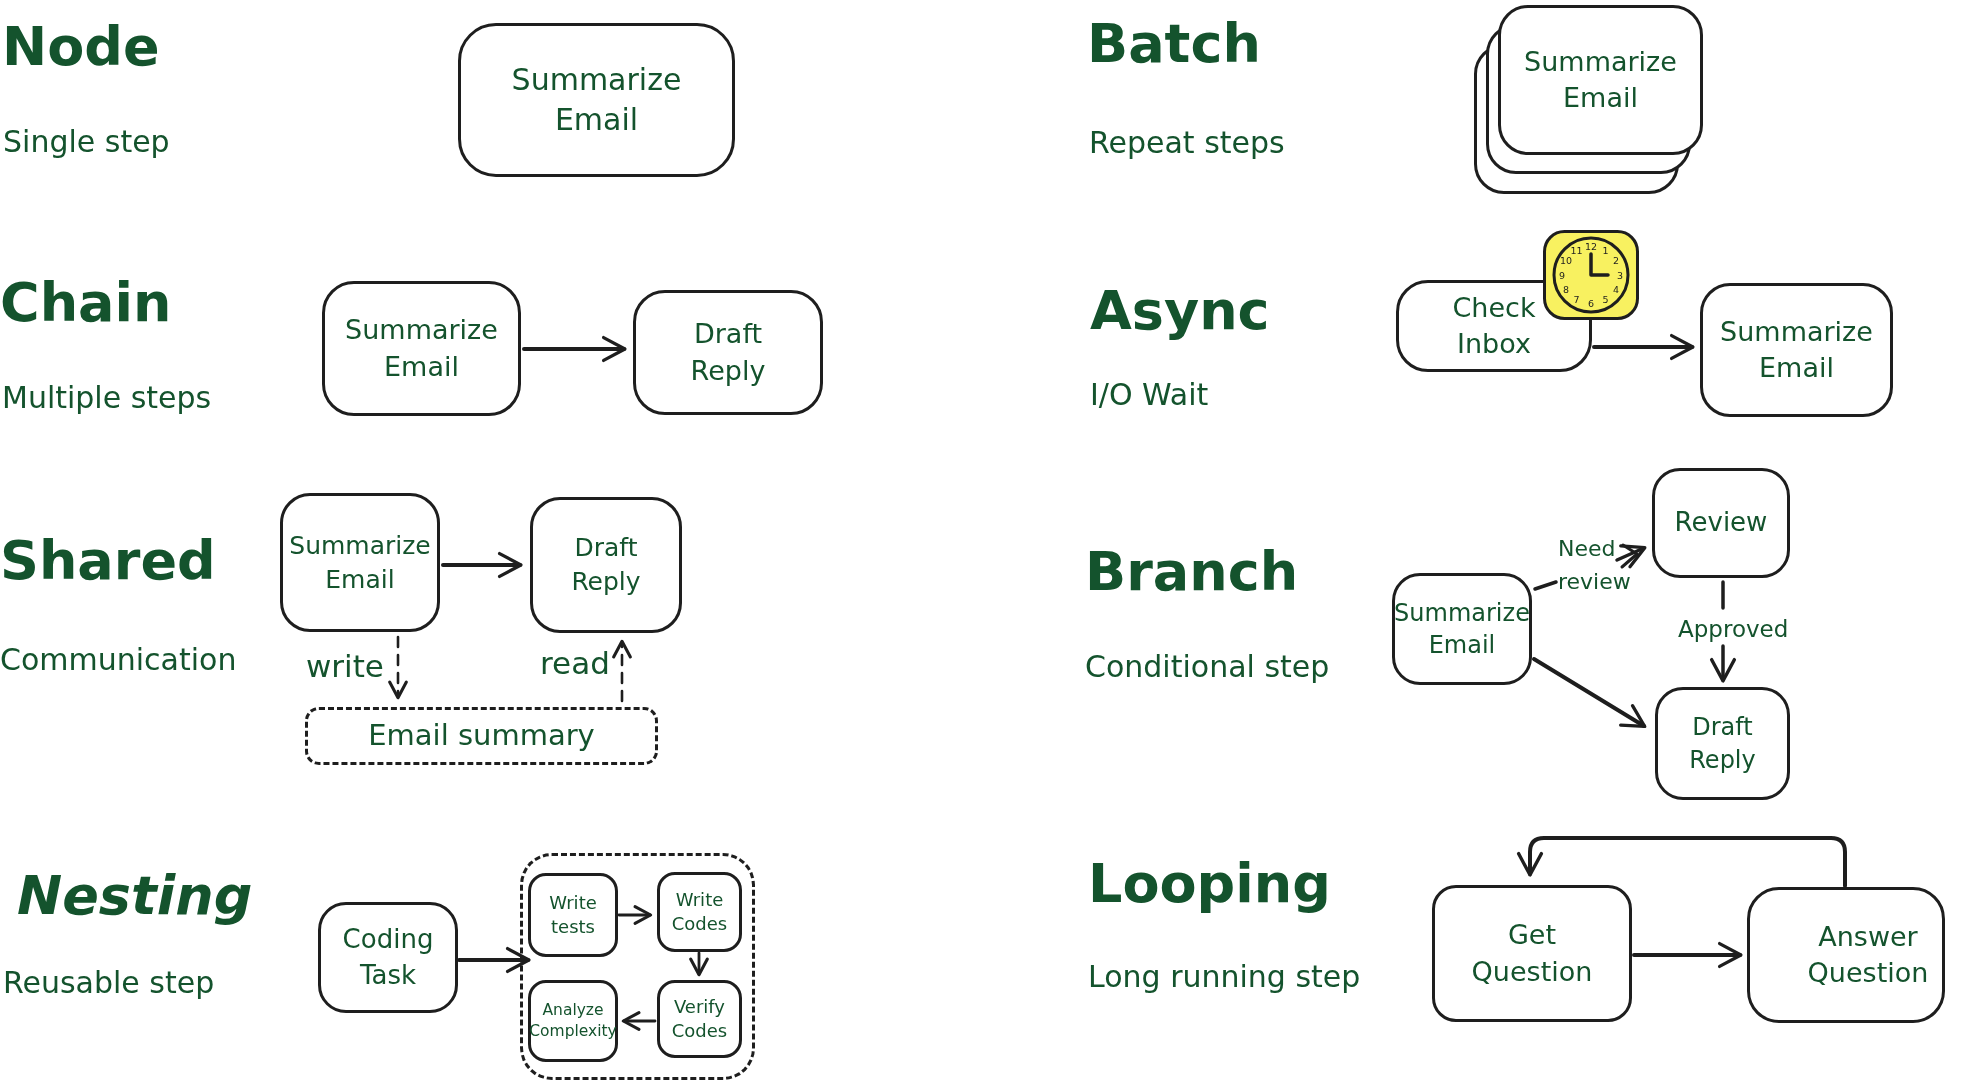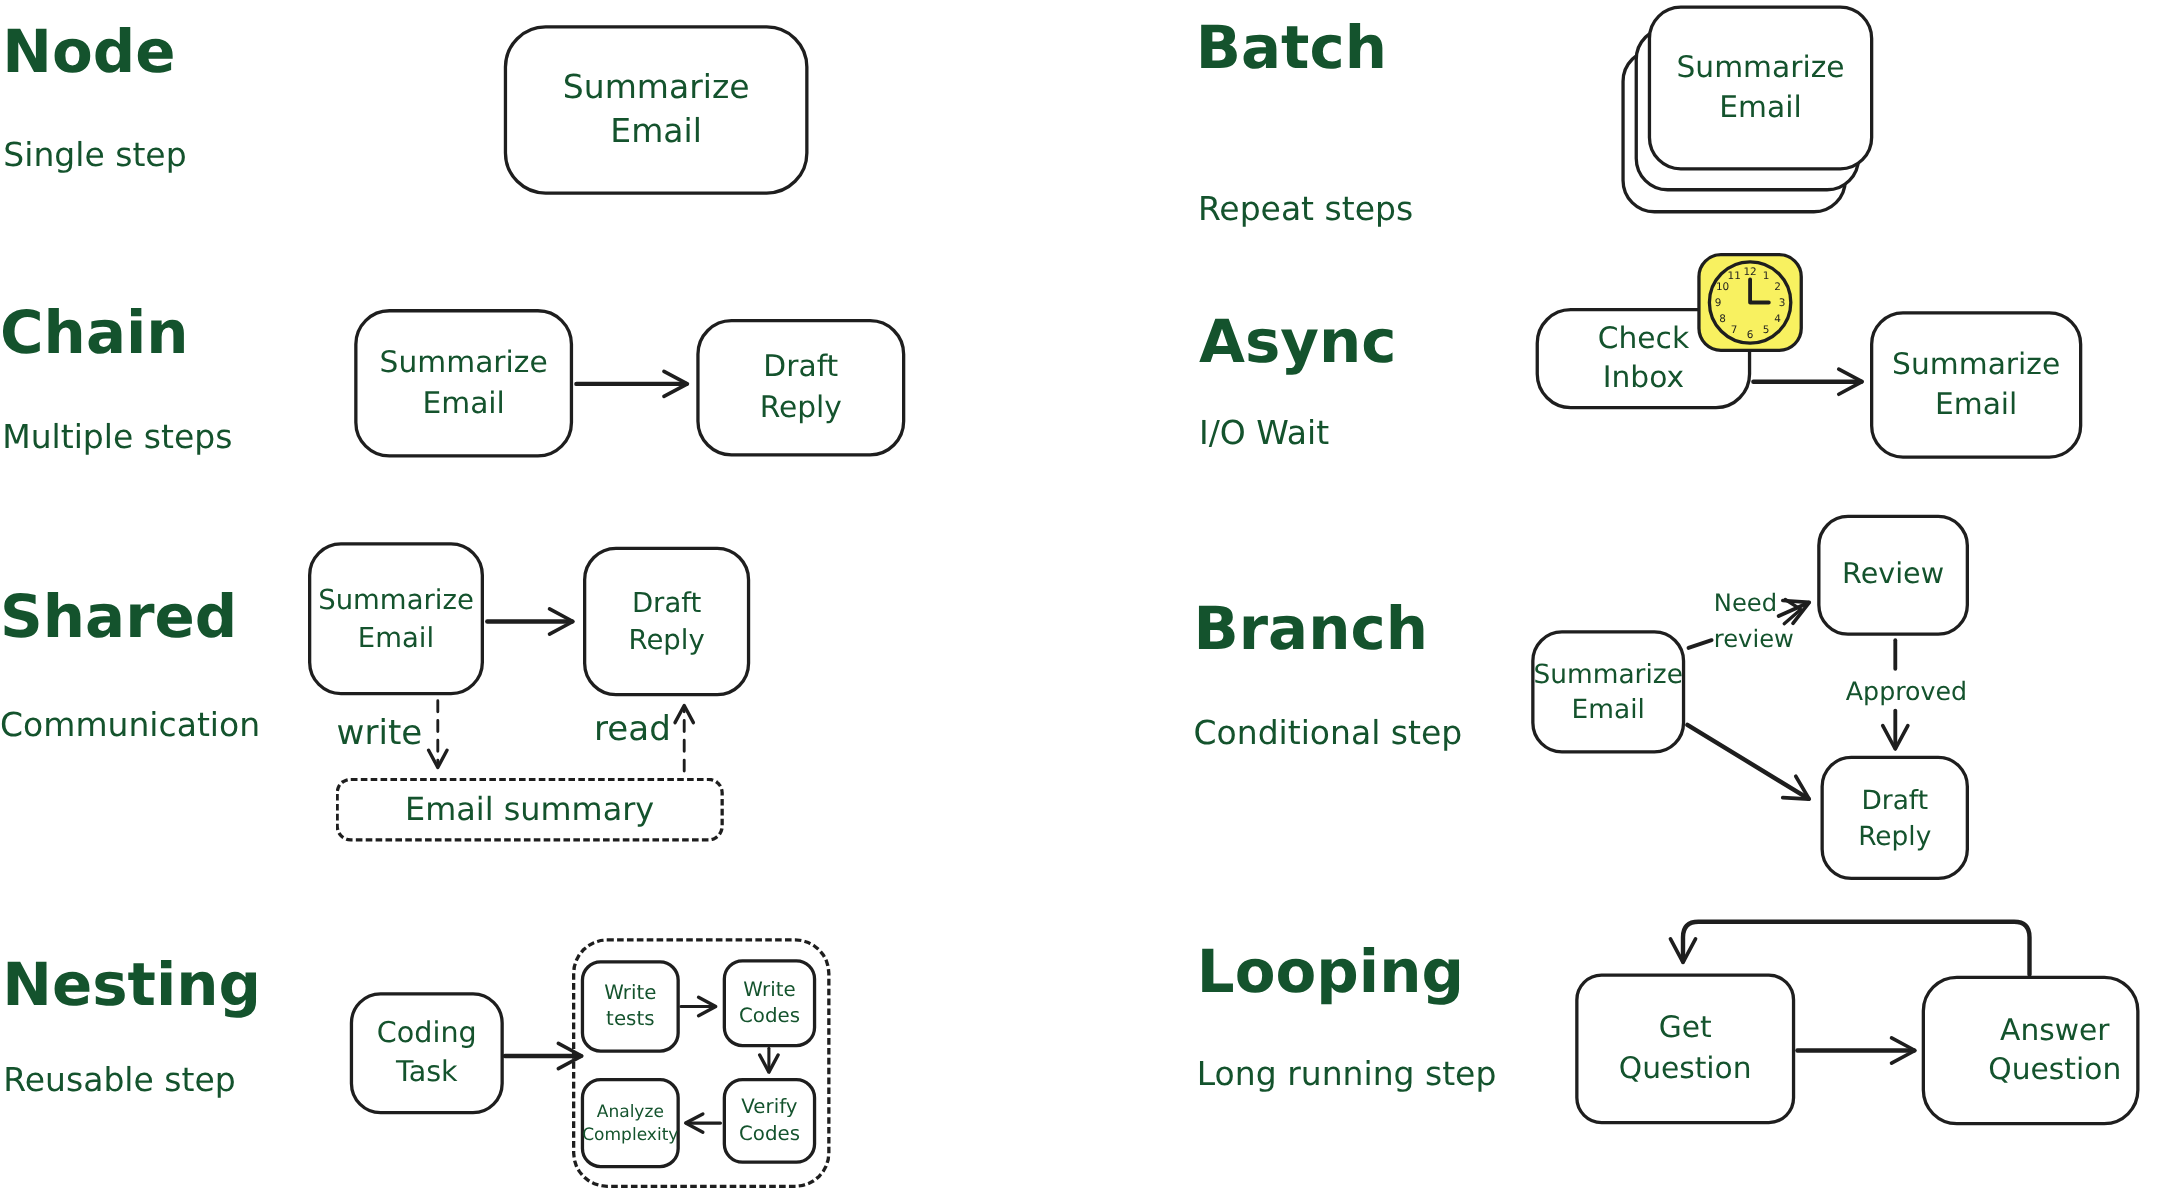--- a/index.html
+++ b/index.html
@@ -99,21 +99,21 @@
   <div class="box" style="left:530px;top:497px;width:152px;height:136px;border-radius:30px;font-size:25px;">
     <span class="lbl">Draft
 Reply</span>
   </div>
   <div class="edge-label" style="left:306px;top:646px;font-size:31px;">write</div>
   <div class="edge-label" style="left:540px;top:643px;font-size:31px;">read</div>
   <div class="box dashedbox" style="left:305px;top:707px;width:353px;height:58px;border-width:3px;border-radius:14px;font-size:29px;">
     <span class="lbl">Email summary</span>
   </div>
 
-  <div class="abs title" style="left:2px;top:869px;">Nesting</div>
+  <div class="abs title" style="left:17px;top:869px;font-style:italic;">Nesting</div>
   <div class="abs subtitle" style="left:3px;top:966px;">Reusable step</div>
   <div class="box" style="left:318px;top:902px;width:140px;height:111px;border-radius:28px;font-size:26px;">
     <span class="lbl">Coding
 Task</span>
   </div>
   <div class="box dashedbox" style="left:520px;top:853px;width:235px;height:227px;border-width:3px;border-radius:32px;background:transparent;"></div>
   <div class="box" style="left:528px;top:873px;width:90px;height:84px;border-width:3px;border-radius:18px;font-size:18px;">
     <span class="lbl">Write
 tests</span>
   </div>
@@ -124,21 +124,21 @@
   <div class="box" style="left:657px;top:980px;width:85px;height:78px;border-width:3px;border-radius:18px;font-size:18px;">
     <span class="lbl">Verify
 Codes</span>
   </div>
   <div class="box" style="left:528px;top:980px;width:90px;height:82px;border-width:3px;border-radius:18px;font-size:15.5px;">
     <span class="lbl">Analyze
 Complexity</span>
   </div>
 
   <div class="abs title" style="left:1087px;top:17px;">Batch</div>
-  <div class="abs subtitle" style="left:1089px;top:126px;margin-top:48px;">Repeat steps</div>
+  <div class="abs subtitle" style="left:1089px;top:126px;">Repeat steps</div>
   <div class="card" style="left:1474px;top:44px;width:205px;height:150px;"></div>
   <div class="card" style="left:1486px;top:24px;width:205px;height:150px;"></div>
   <div class="box" style="left:1498px;top:5px;width:205px;height:150px;border-radius:30px;font-size:27px;">
     <span class="lbl">Summarize
 Email</span>
   </div>
 
   <div class="abs title" style="left:1090px;top:284px;">Async</div>
   <div class="abs subtitle" style="left:1090px;top:378px;">I/O Wait</div>
   <div class="box" style="left:1396px;top:280px;width:196px;height:92px;border-radius:32px;font-size:27px;">

